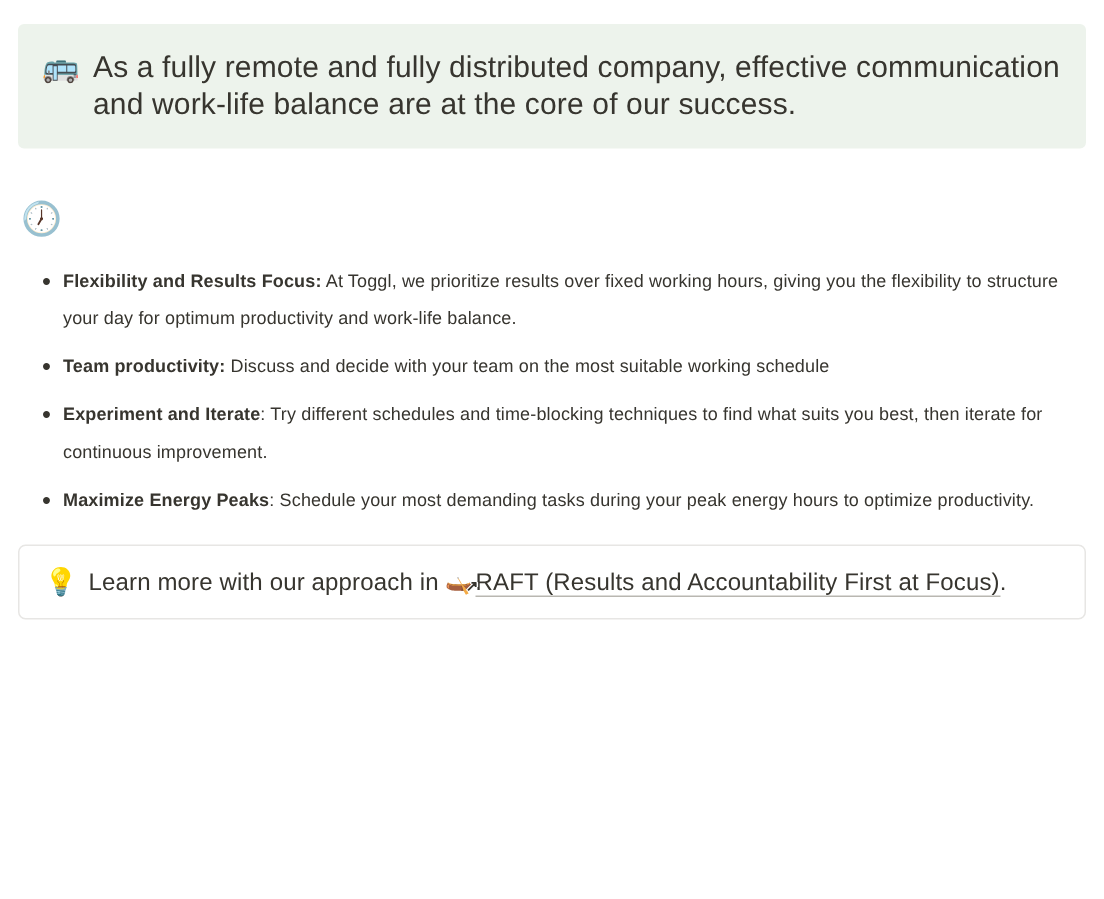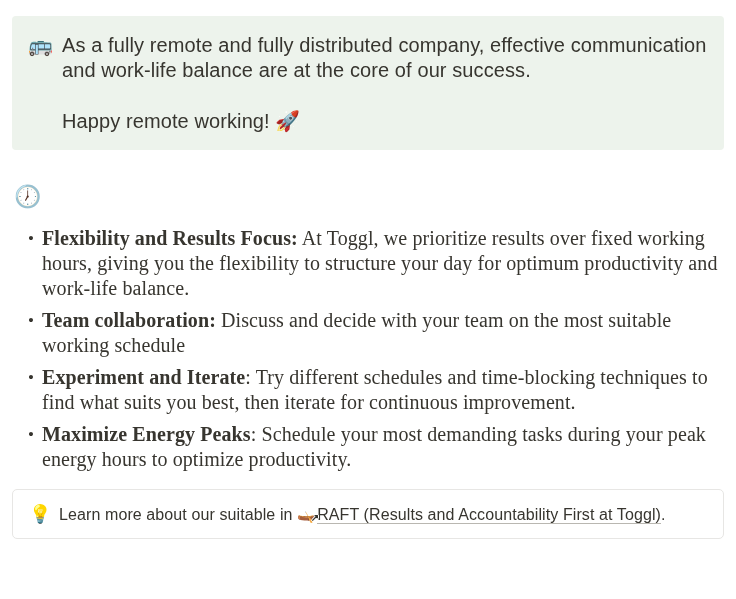--- a/index.html
+++ b/index.html
@@ -58,26 +58,25 @@
 
   
   ul.doc-list {
     margin: 13px 0 0 0;
     list-style: none;
     padding-left: 20px;
   }
   ul.doc-list li {
     position: relative;
     padding-left: 10px;
-    font-size: 20px;
+    font-size: 12px;
     line-height: 25px;
     margin-bottom: 7px;
     width: 690px;
     letter-spacing: 0.1px;
-    font-family: Liberation Serif, serif;
   }
   ul.doc-list li::before {
     content: "•";
     position: absolute;
     left: -4px;
     top: 0;
     font-size: 17px;
     line-height: 25px;
     color: #37352f;
   }
@@ -138,43 +137,42 @@
 </style>
 </head>
 <body>
 
 <div class="page">
 
   <div class="callout-green">
     <span class="emoji">🚌</span>
     <div class="callout-body">
       <p>As a fully remote and fully distributed company, effective communication and work-life balance are at the core of our success.</p>
-      <p>Happy remote working! 🚀</p>
     </div>
   </div>
 
   <h2>
     <span class="emoji">🕖</span>
   </h2>
 
   <ul class="doc-list">
     <li>
       <b>Flexibility and Results Focus:</b><span> At Toggl, we prioritize results over fixed working hours, giving you the flexibility to structure your day for optimum productivity and work-life balance.</span>
     </li>
     <li>
-      <b>Team collaboration:</b><span> Discuss and decide with your team on the most suitable working schedule</span>
+      <b>Team productivity:</b><span> Discuss and decide with your team on the most suitable working schedule</span>
     </li>
     <li>
       <b>Experiment and Iterate</b><span>: Try different schedules and time-blocking techniques to find what suits you best, then iterate for continuous improvement.</span>
     </li>
     <li>
       <b>Maximize Energy Peaks</b><span>: Schedule your most demanding tasks during your peak energy hours to optimize productivity.</span>
     </li>
   </ul>
 
   <div class="callout-outline">
     <span class="emoji">💡</span>
     <div class="tip-body">
-      <span>Learn more about our suitable in </span><a class="page-link"><span class="page-emoji-wrap"><span>🛶</span><i class="link-arrow">↗</i></span><span class="link-label">RAFT (Results and Accountability First at Toggl)</span></a><span>.</span>
+      <span>Learn more with our approach in </span><a class="page-link"><span class="page-emoji-wrap"><span>🛶</span><i class="link-arrow">↗</i></span><span class="link-label">RAFT (Results and Accountability First at Focus)</span></a><span>.</span>
     </div>
   </div>
 
 </div>
 
 </body></html>

